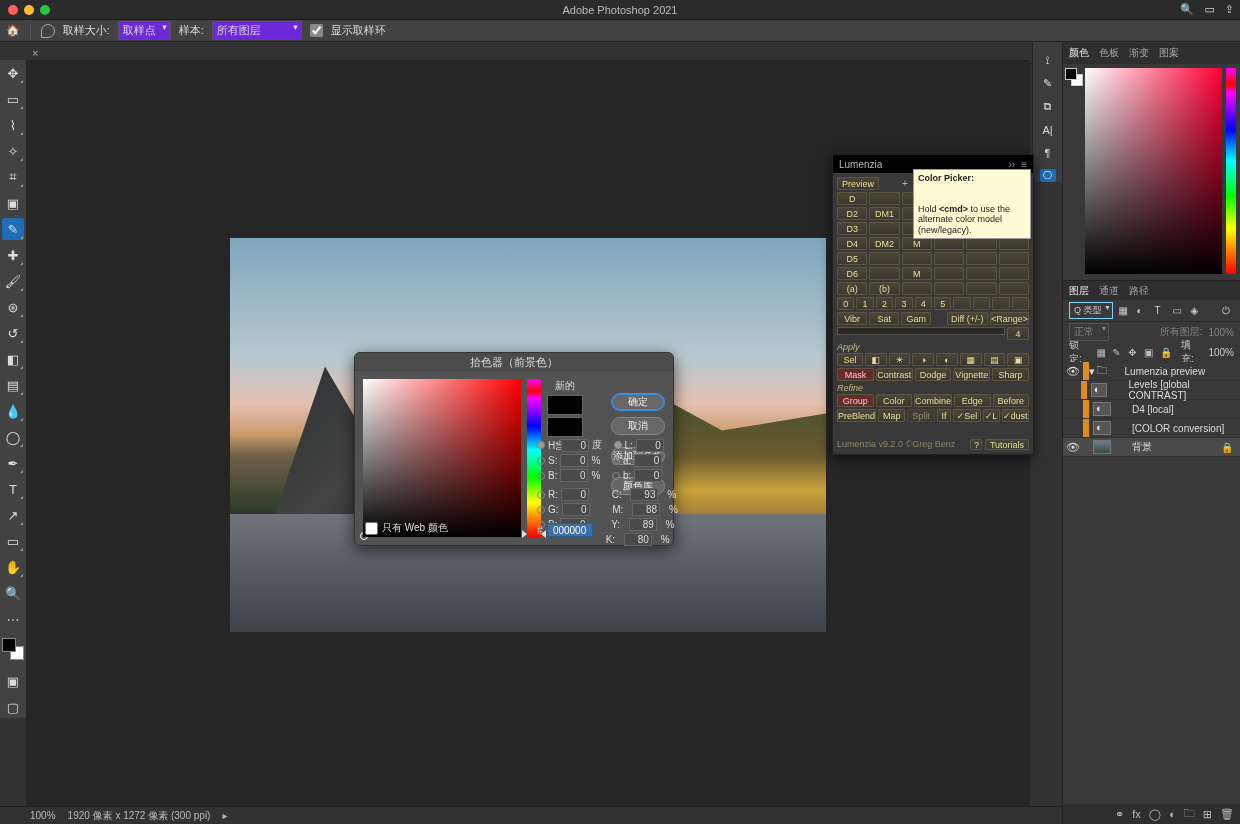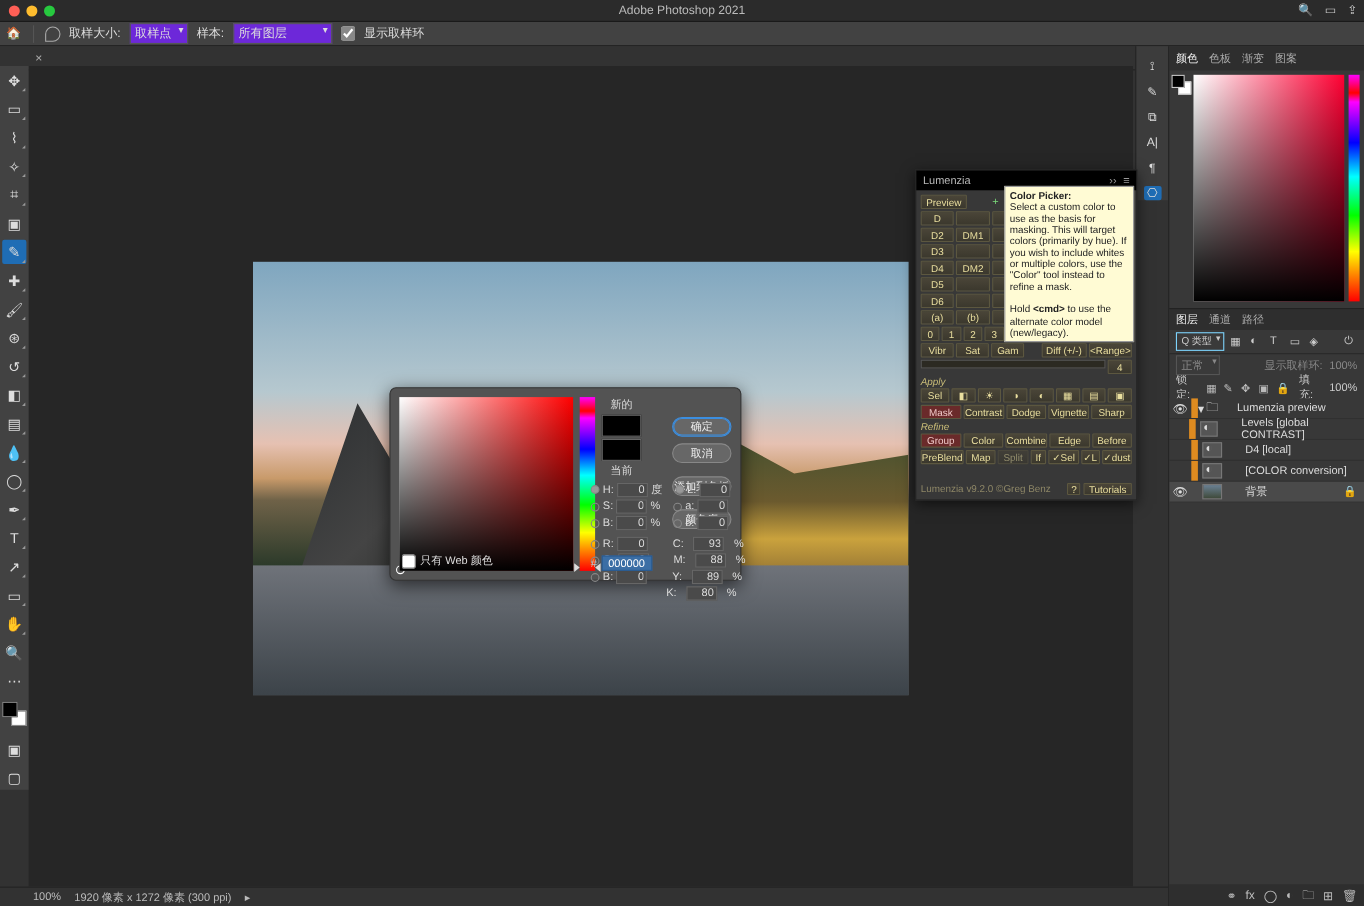--- a/index.html
+++ b/index.html
@@ -55,21 +55,21 @@
 .huebar .arrowR{position:absolute;right:-5px;bottom:-1px;width:0;height:0;border-top:4px solid transparent;border-bottom:4px solid transparent;border-right:5px solid #ddd;}
 .swatches{display:flex;flex-direction:column;align-items:center;gap:2px;font-size:10px;color:#ddd;}
 .swatch{width:36px;height:20px;background:#000;border:1px solid #666;}
 .fields2{position:absolute;left:182px;top:85px;font-size:10px;color:#ddd;}
 .row{display:flex;align-items:center;gap:3px;margin-bottom:2px;}
 .row input{width:28px;height:13px;background:#4a4a4a;border:1px solid #666;color:#ddd;font-size:10px;text-align:right;padding-right:2px;}
 .row .rad{width:8px;height:8px;border:1px solid #888;border-radius:50%;}
 .row.sel .rad{background:#999;}
 .pbtn{width:54px;height:18px;background:#676767;border:1px solid #888;border-radius:10px;color:#eee;font-size:10px;display:flex;align-items:center;justify-content:center;margin-bottom:6px;}
 .pbtn.primary{border:1px solid #3b8ee0;box-shadow:0 0 0 1px #3b8ee0 inset;}
-.btns{position:absolute;right:8px;top:26px;}
+.btns{position:absolute;right:8px;top:40px;}
 .hexrow{position:absolute;left:182px;bottom:8px;display:flex;align-items:center;gap:4px;font-size:10px;}
 .hexrow input{width:46px;height:14px;background:#3b6ea5;border:1px solid #2a5a90;color:#fff;text-align:center;font-size:10px;}
 .webonly{position:absolute;left:10px;bottom:10px;display:flex;align-items:center;gap:4px;font-size:10px;color:#ddd;}
 
 
 .lumen{position:absolute;right:206px;top:154px;width:202px;background:#383838;border:1px solid #222;box-shadow:0 3px 12px rgba(0,0,0,.6);z-index:20;font-size:10px;color:#e6d6a2;}
 .lumen .phdr{height:18px;background:#000000;color:#b8b8b8;padding:3px 6px;display:flex;justify-content:space-between;align-items:center;}
 .lumen .phdr .ricons{display:flex;gap:6px;color:#999;}
 .lumen .inner{padding:4px;}
 .lrow{display:flex;gap:2px;margin-bottom:2px;}
@@ -201,20 +201,21 @@
 
 <div class="canvas">
   <div class="image">
     <div class="peak"></div>
       <div class="trees"></div>
       <div class="water"></div>
     <div class="watermark">Mac.orsoon.com</div>
   </div>
 
   <div class="picker">
+    <div class="hdr">拾色器（前景色）</div>
     <div class="body">
       <div class="satval">
           <div class="cursor"></div>
         </div>
       <div class="huebar">
           <div class="arrow"></div>
           <div class="arrowR"></div>
         </div>
       <div class="swatches">
         <span>新的</span>
@@ -411,21 +412,21 @@
     </div>
     <div class="footer">
       <span>Lumenzia v9.2.0 ©Greg Benz</span>
       <span><span class="lbtn w" style="width:12px;height:11px;display:inline-flex">?</span>
       <span class="lbtn" style="display:inline-flex;width:44px;height:11px">Tutorials</span></span>
     </div>
   </div>
 
   <div class="tooltip">
     <b>Color Picker:</b><br>
-    <span>Select a custom color to use as the basis for masking. This will target colors (primarily by hue). If you wish to include whites or multiple colors, use the "Color" tool instead to refine a mask.</span><br><br>
+    <br><br>
     <span>Hold </span><b>&lt;cmd&gt;</b><span> to use the alternate color model (new/legacy).</span>
   </div>
 </div>
 
 <div class="rightstrip">
   <div class="ic">⟟</div>
   <div class="ic">✎</div>
   <div class="ic">⧉</div>
   <div class="ic">A|</div>
   <div class="ic">¶</div>
@@ -459,21 +460,21 @@
     <span class="ic">◐</span>
     <span class="ic">T</span>
     <span class="ic">▭</span>
     <span class="ic">◈</span>
     <span style="flex:1"></span>
     <span class="ic">⏻</span>
   </div>
   <div class="blendrow">
     <span class="sel">正常</span>
     <span style="flex:1"></span>
-    <span>显示取样环:</span>
+    <span>所有图层:</span>
     <span>100%</span>
   </div>
   <div class="lockrow">
     <span>锁定:</span>
     <span class="ic">▦</span>
     <span class="ic">✎</span>
     <span class="ic">✥</span>
     <span class="ic">▣</span>
     <span class="ic">🔒</span>
     <span style="flex:1"></span>

